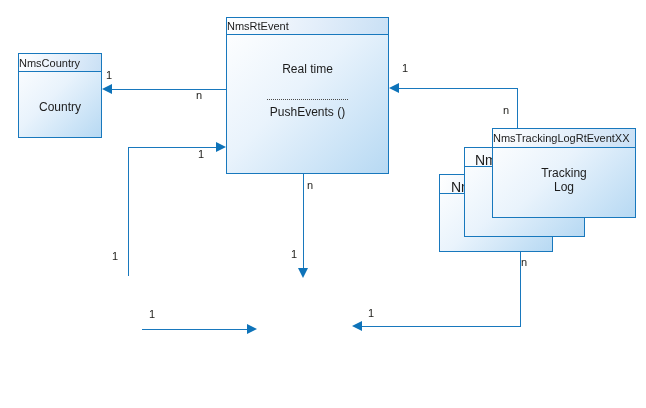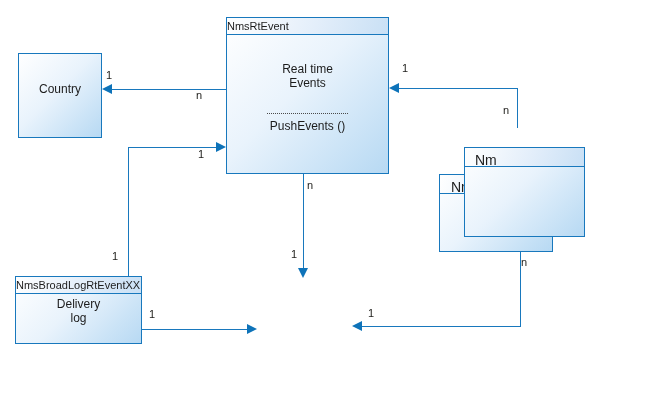--- a/index.html
+++ b/index.html
@@ -54,44 +54,44 @@
       <span class="frag" style="left:11px;">Nm</span>
     </div>
   </div>
 
   <div class="box" style="left:464px;top:147px;width:121px;height:90px;">
     <div class="title" style="height:19px;line-height:19px;">
       <span class="frag" style="left:10px;">Nm</span>
     </div>
   </div>
 
+  <div class="box" style="left:492px;top:128px;width:144px;height:90px;">
+    <div class="title" style="height:19px;line-height:19px;">NmsTrackingLogRtEventXX</div>
+    <div class="body">
+      <div style="margin-top:18px;">Tracking</div>
+      <div>Log</div>
+    </div>
+  </div>
 
   <div class="box" style="left:18px;top:53px;width:84px;height:85px;">
+    <div class="title" style="height:18px;line-height:18px;">NmsCountry</div>
     <div class="body">
       <div style="margin-top:28px;">Country</div>
     </div>
   </div>
 
   <div class="box" style="left:226px;top:17px;width:163px;height:157px;">
     <div class="title" style="height:17px;line-height:17px;">NmsRtEvent</div>
     <div class="body">
       <div style="margin-top:27px;">Real time</div>
-      <div>Events</div>
       <div class="divider"></div>
       <div>PushEvents ()</div>
     </div>
   </div>
 
-  <div class="box" style="left:15px;top:276px;width:127px;height:68px;">
-    <div class="title" style="height:17px;line-height:17px;">NmsBroadLogRtEventXX</div>
-    <div class="body">
-      <div style="margin-top:3px;">Delivery</div>
-      <div>log</div>
-    </div>
-  </div>
 
 
   <div class="arrow a-left" style="left:102px;top:84px;"></div>
   <div class="arrow a-right" style="left:216px;top:142px;"></div>
   <div class="arrow a-down" style="left:298px;top:268px;"></div>
   <div class="arrow a-left" style="left:389px;top:83px;"></div>
   <div class="arrow a-left" style="left:352px;top:321px;"></div>
   <div class="arrow a-right" style="left:247px;top:324px;"></div>
 
   <span class="mlabel" style="left:106px;top:69px;">1</span>

